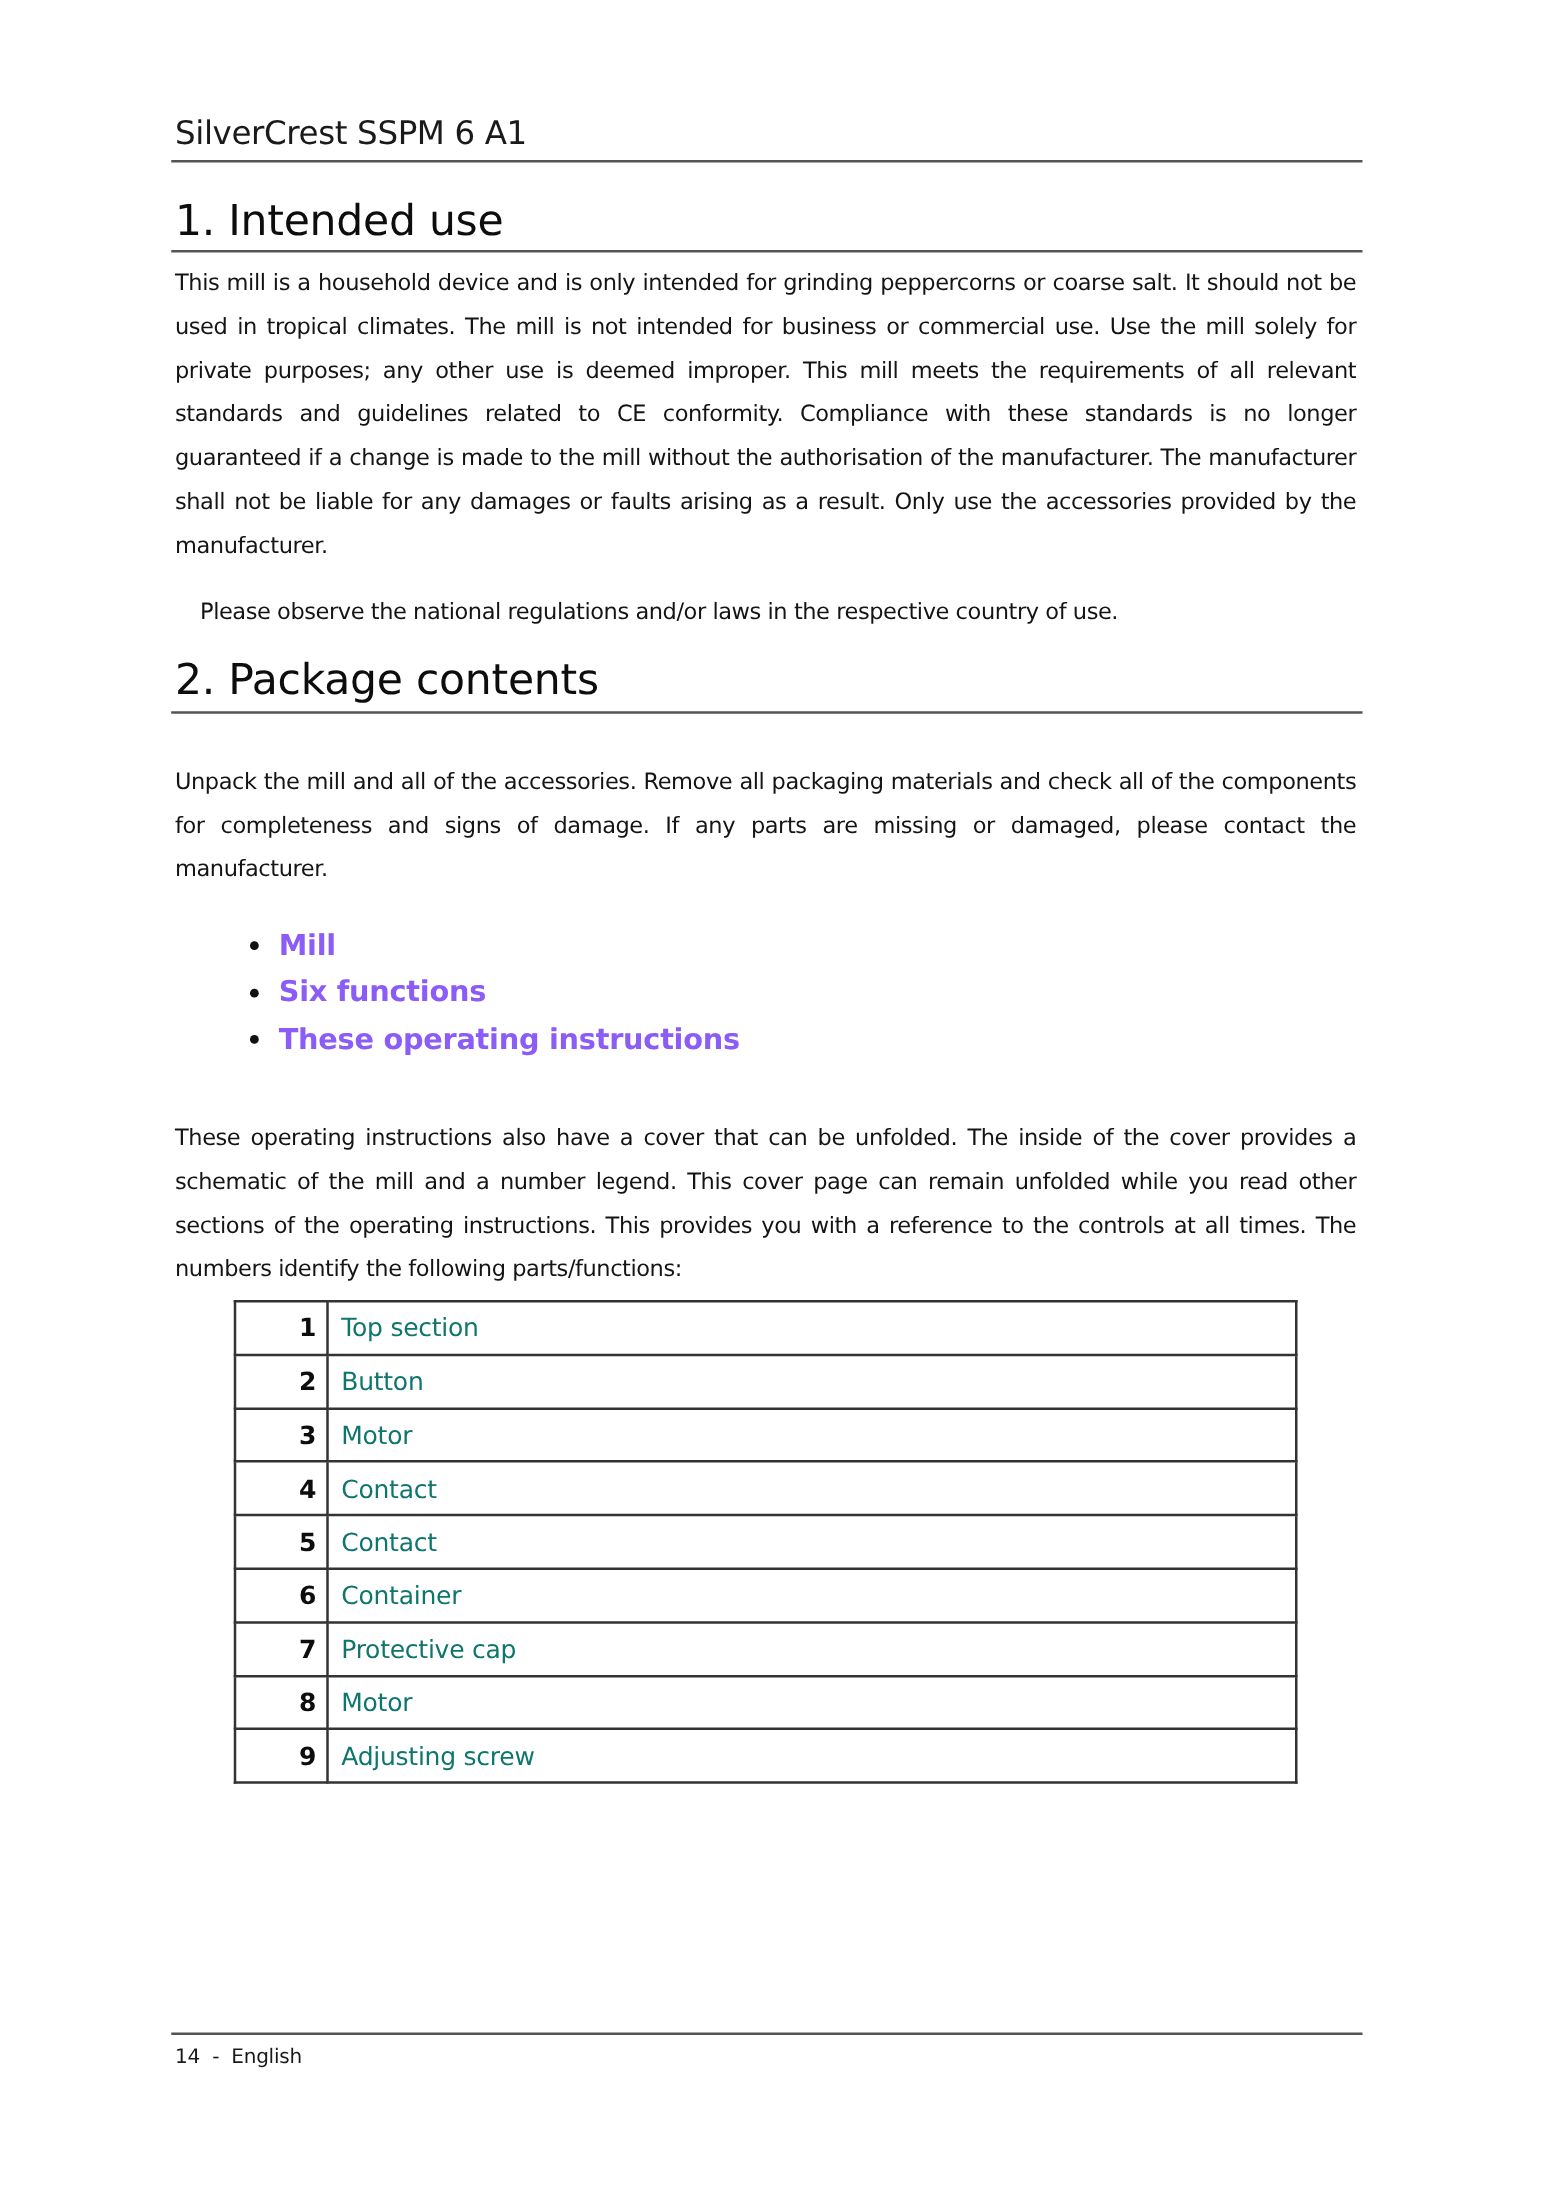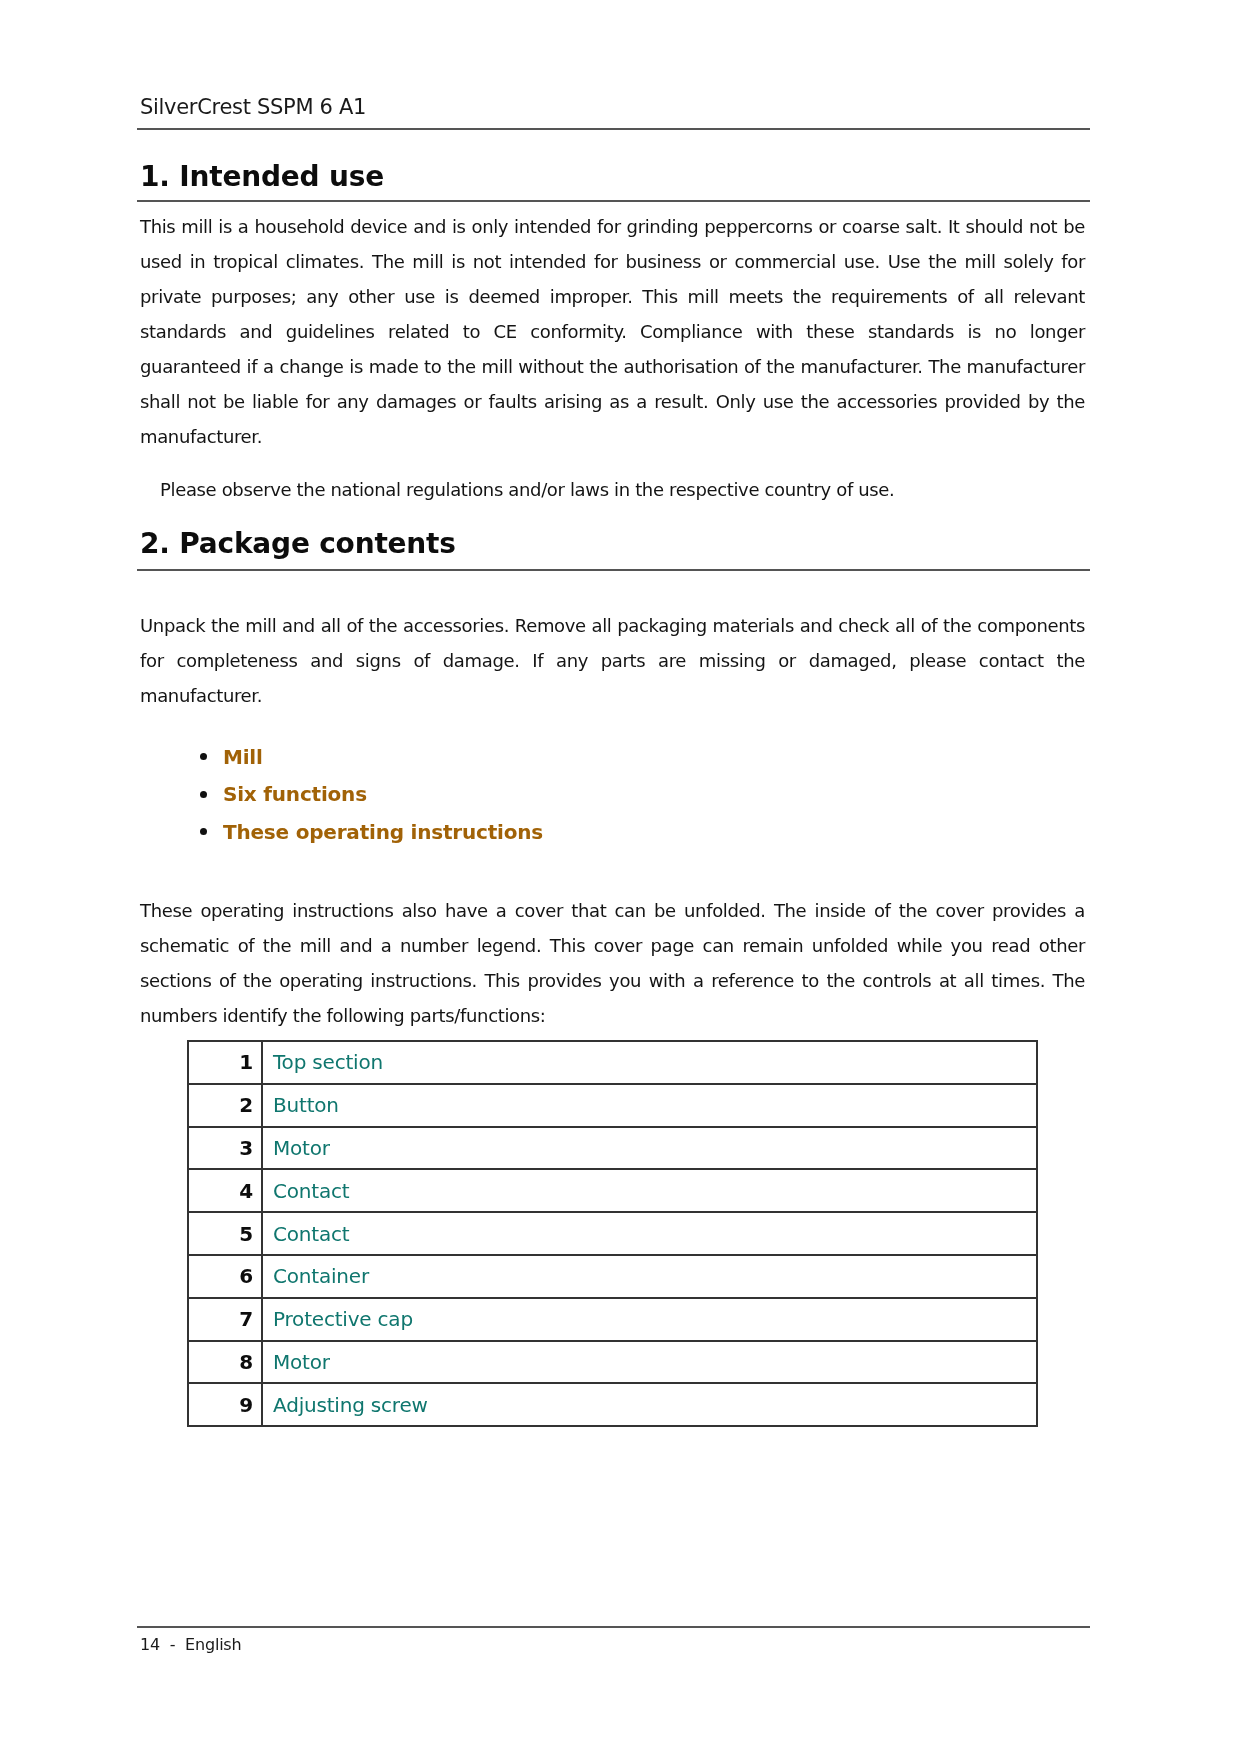--- a/index.html
+++ b/index.html
@@ -3,52 +3,52 @@
 <meta charset="utf-8">
 <style>
   html, body { margin: 0; padding: 0; background: #ffffff; }
   body {
     width: 1241px; height: 1754px; position: relative; overflow: hidden;
     font-family: "DejaVu Sans", "Liberation Sans", sans-serif;
     color: #111111;
   }
   .abs { position: absolute; }
   .running-header {
-    left: 140px; top: 94px; font-size: 21px; line-height: 26px;
+    left: 140px; top: 94px; font-size: 26px; line-height: 26px;
     letter-spacing: -0.3px; color: #1a1a1a; text-align: center;
   }
   .rule { height: 0; border-top: 2px solid #555555; }
   .rule-header { left: 137px; width: 953px; top: 128px; }
   .rule-h1 { left: 137px; width: 953px; top: 200px; }
   .rule-h2 { left: 137px; width: 953px; top: 569px; }
   .rule-footer { left: 137px; width: 953px; top: 1626px; }
 
   .heading {
-    left: 140px; font-weight: bold; font-size: 28px; line-height: 34px;
+    left: 140px; font-weight: normal; font-size: 34px; line-height: 34px;
     letter-spacing: -0.2px; color: #0d0d0d;
   }
   .h1 { top: 160px; }
   .h2 { top: 527px; }
 
   .para {
     left: 140px; width: 945px; font-size: 18px; line-height: 35px;
     text-align: justify; text-align-last: left; letter-spacing: -0.35px;
     color: #141414; margin: 0;
   }
   .p1 { top: 209px; }
   .p2 { top: 472px; margin-left: 20px; }
   .p3 { top: 608px; }
   .p4 { top: 893px; }
 
   .bullet-list {
     left: 200px; top: 738px; margin: 0; padding: 0; list-style: none;
   }
   .bullet-item {
     display: flex; align-items: center; height: 37.5px;
-    font-weight: bold; font-size: 20px; letter-spacing: -0.2px; color: #a16207;
+    font-weight: bold; font-size: 23px; letter-spacing: -0.2px; color: #8b5cf6;
   }
   .bullet-dot {
     width: 7px; height: 7px; border-radius: 50%; background: #111;
     margin-right: 16px; flex: 0 0 auto;
   }
 
   .parts-table {
     left: 187px; top: 1040px; width: 851px;
     border-collapse: collapse; border: 2px solid #333333;
   }

